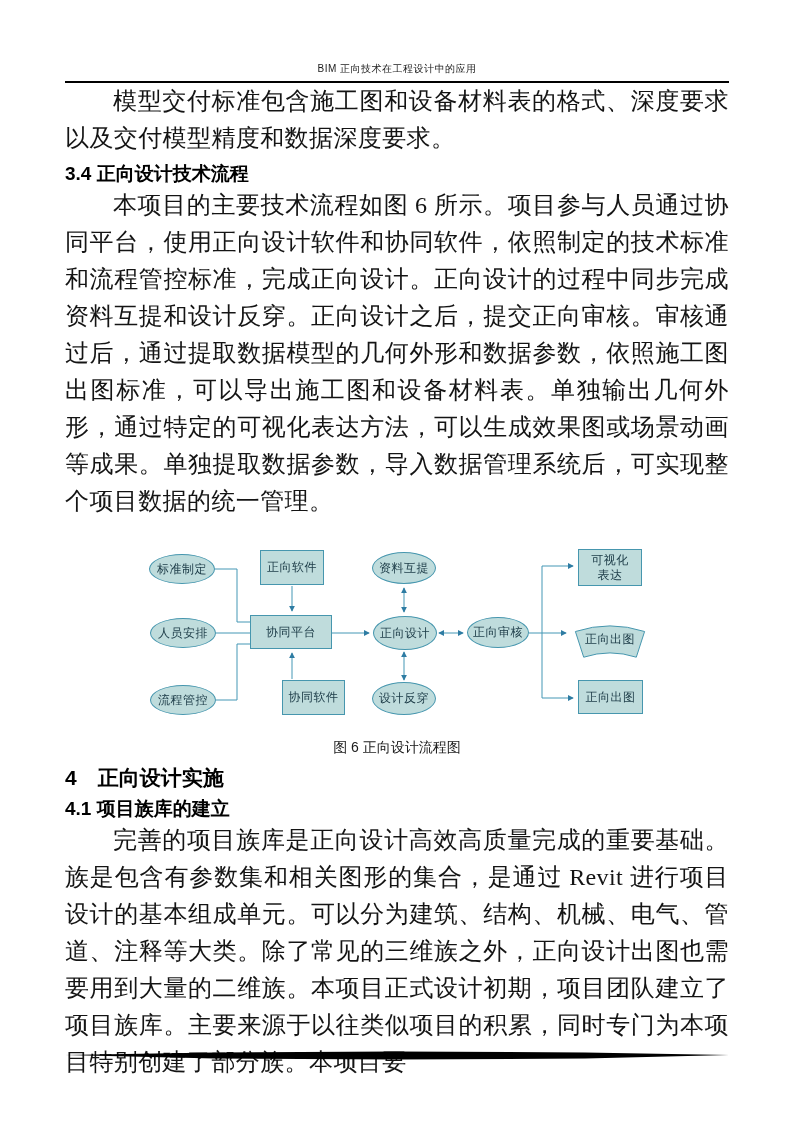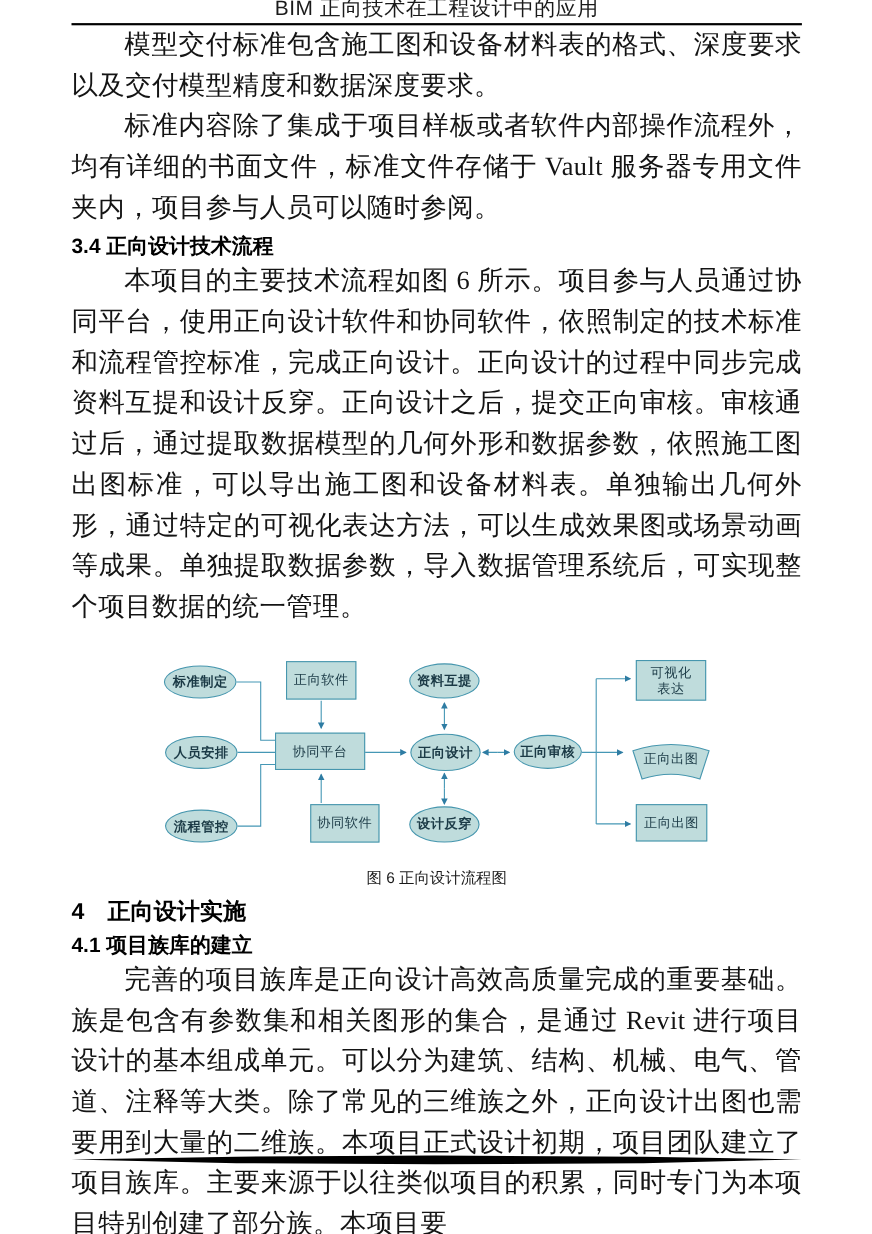--- a/index.html
+++ b/index.html
@@ -3,23 +3,23 @@
 <meta charset="utf-8">
 <style>
   html,body{margin:0;padding:0;background:#ffffff;}
   .page{
     position:relative; width:793px; height:1122px; background:#fff;
     font-family:"Liberation Serif","DejaVu Serif",serif; color:#141414;
     overflow:hidden;
   }
   .content{ margin:0 64px 0 65px; }
   .header-title{
-    text-align:center;
+    padding-top:60px; text-align:center;
     font-family:"Liberation Sans","DejaVu Sans",sans-serif;
-    font-size:19px; line-height:18px; color:#1a1a1a; letter-spacing:0.5px;
+    font-size:10px; line-height:18px; color:#1a1a1a; letter-spacing:0.5px;
   }
   .header-rule{ border-bottom:2px solid #000; margin-top:3px; }
   p.body{
     font-size:24px; line-height:37px; text-align:justify;
     text-indent:2em; margin:0; letter-spacing:0.4px;
   }
   .p1{ margin-top:2px; }
   h2.sec{
     font-family:"Liberation Sans","DejaVu Sans",sans-serif;
     font-size:19px; line-height:26px; font-weight:bold; color:#000;
@@ -37,21 +37,21 @@
   .figure{ position:relative; margin-top:26px; height:180px; }
   .fc-svg{ position:absolute; left:0; top:0; }
   .node{
     position:absolute; box-sizing:border-box;
     display:flex; align-items:center; justify-content:center;
     background:#bfdcdc; border:1px solid #4696ae;
     font-family:"Liberation Sans","DejaVu Sans",sans-serif;
     font-size:12px; line-height:15px; color:#1b3a46;
     text-align:center; white-space:pre-line; letter-spacing:0.5px;
   }
-  .ellipse{ border-radius:50%;font-weight:bold; }
+  .ellipse{ border-radius:50%; }
   .fan{ background:none; border:none; }
   .fan svg{ position:absolute; left:0; top:0; }
   .fan .fan-label{ position:relative; padding-top:10px; }
   .caption{
     text-align:center; margin-top:11px;
     font-family:"Liberation Sans","DejaVu Sans",sans-serif;
     font-size:14px; line-height:20px; color:#1a1a1a;
   }
 
   
@@ -67,21 +67,20 @@
 </head>
 <body>
 
 <div class="page">
   <div class="content">
 
     <div class="header-title">BIM 正向技术在工程设计中的应用</div>
     <div class="header-rule"></div>
 
     <p class="body p1">模型交付标准包含施工图和设备材料表的格式、深度要求以及交付模型精度和数据深度要求。</p>
-    <p class="body">标准内容除了集成于项目样板或者软件内部操作流程外，均有详细的书面文件，标准文件存储于 Vault 服务器专用文件夹内，项目参与人员可以随时参阅。</p>
 
     <h2 class="sec">3.4 正向设计技术流程</h2>
 
     <p class="body">本项目的主要技术流程如图 6 所示。项目参与人员通过协同平台，使用正向设计软件和协同软件，依照制定的技术标准和流程管控标准，完成正向设计。正向设计的过程中同步完成资料互提和设计反穿。正向设计之后，提交正向审核。审核通过后，通过提取数据模型的几何外形和数据参数，依照施工图出图标准，可以导出施工图和设备材料表。单独输出几何外形，通过特定的可视化表达方法，可以生成效果图或场景动画等成果。单独提取数据参数，导入数据管理系统后，可实现整个项目数据的统一管理。</p>
 
     <div class="figure">
       <svg class="fc-svg" width="664" height="180" viewBox="0 0 664 180">
         <defs>
           <marker id="arr" markerWidth="7" markerHeight="7" refX="5.2" refY="3" orient="auto">
             <path d="M0,0 L6,3 L0,6 Z" fill="#2e7ca3"></path>

